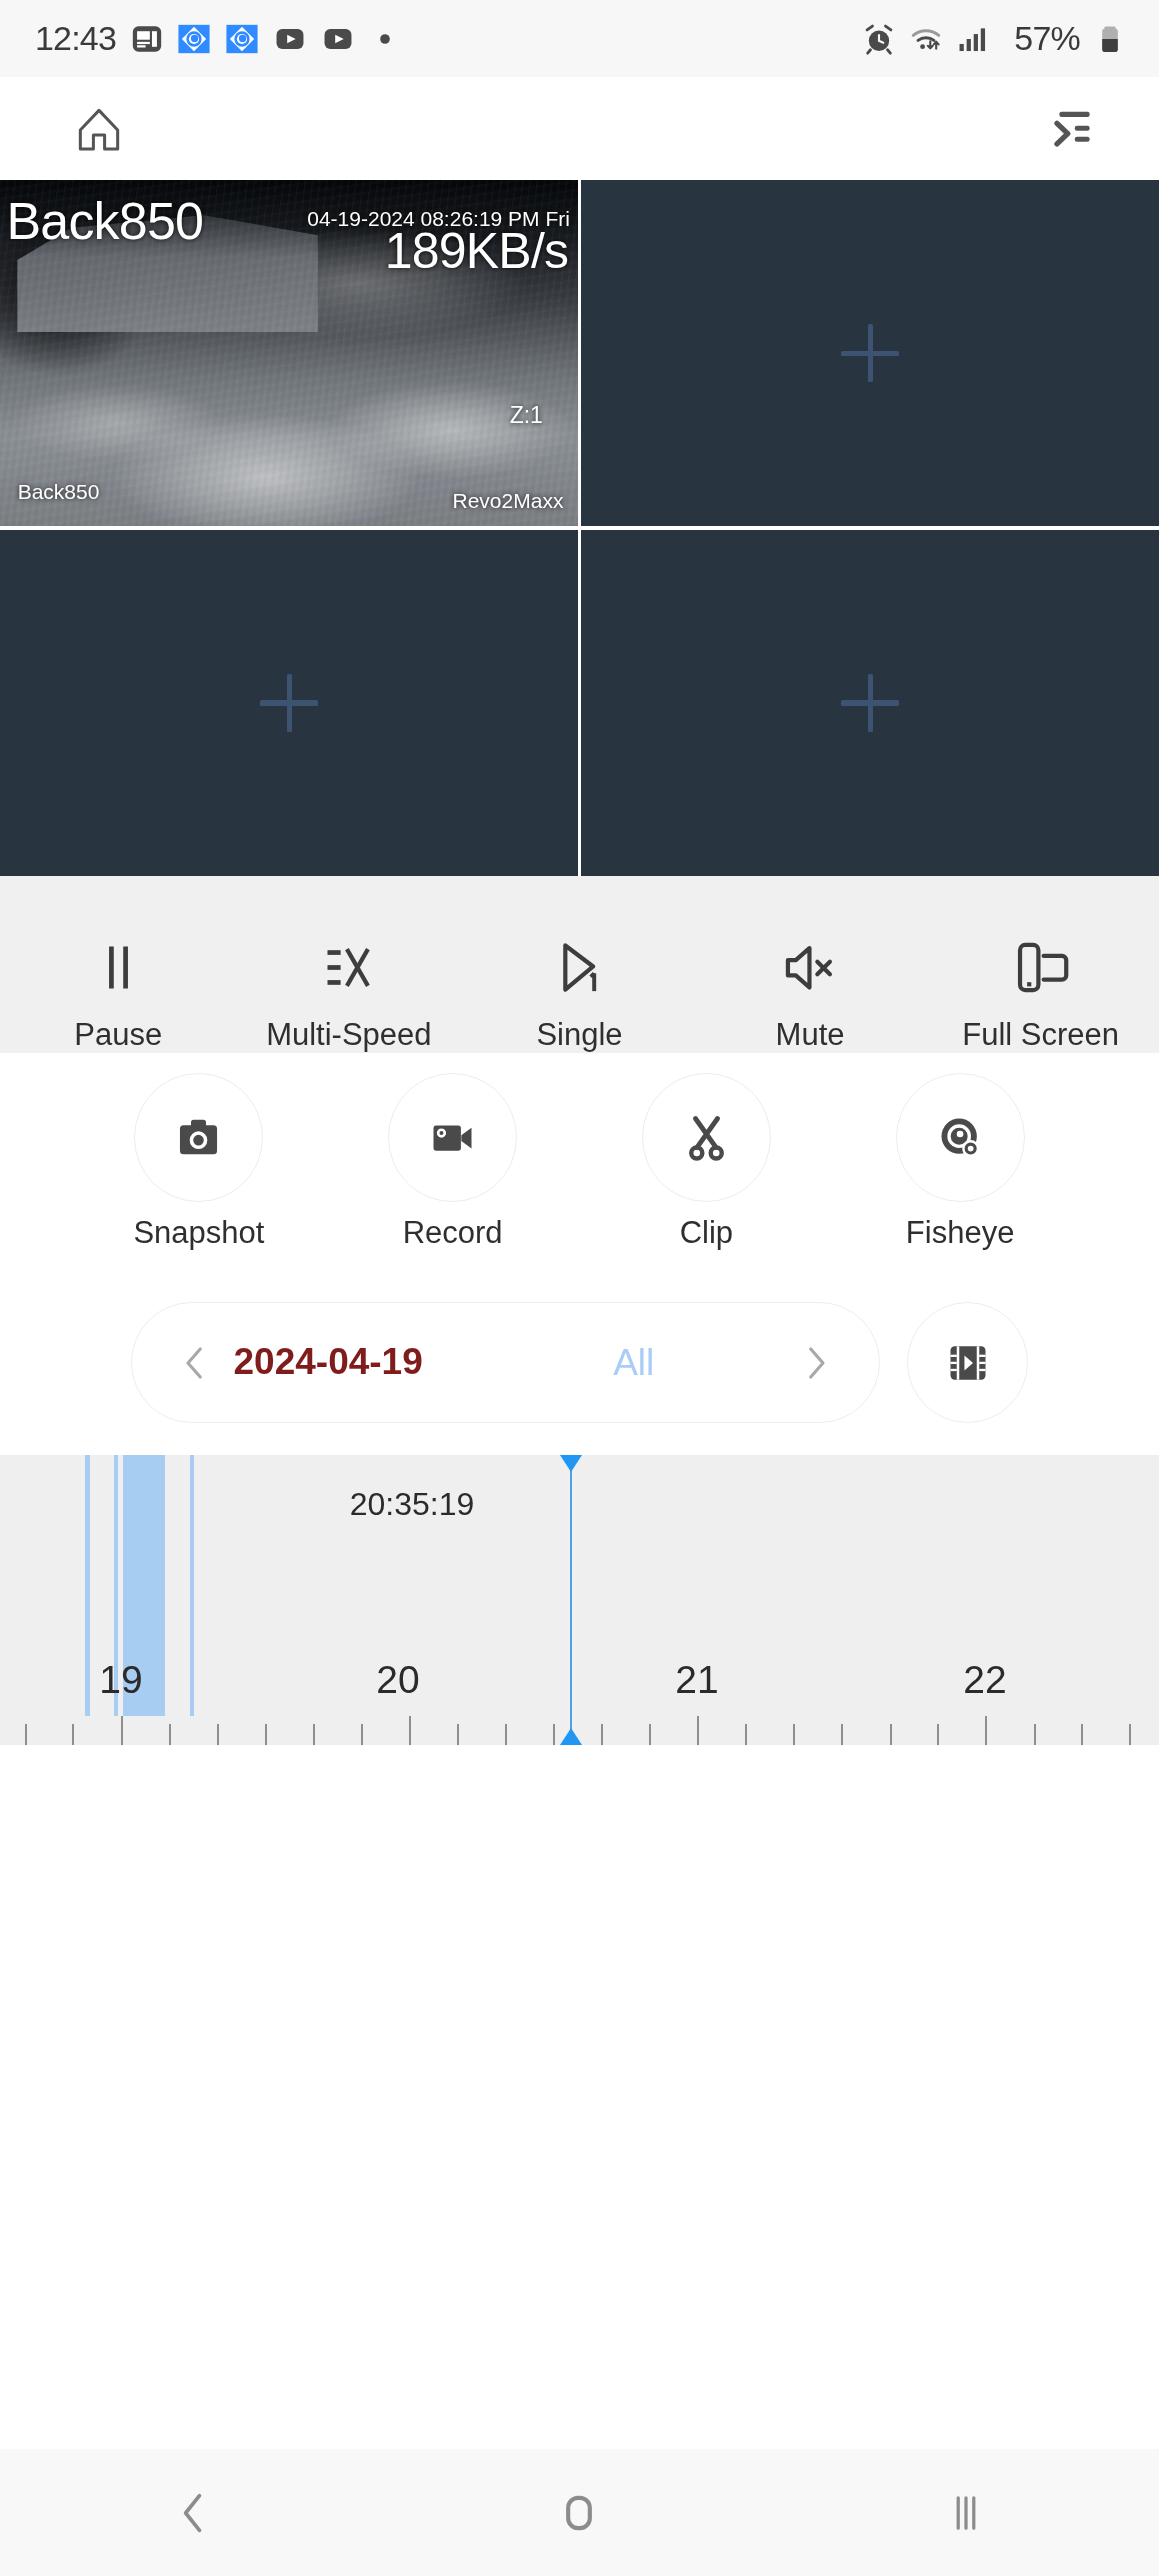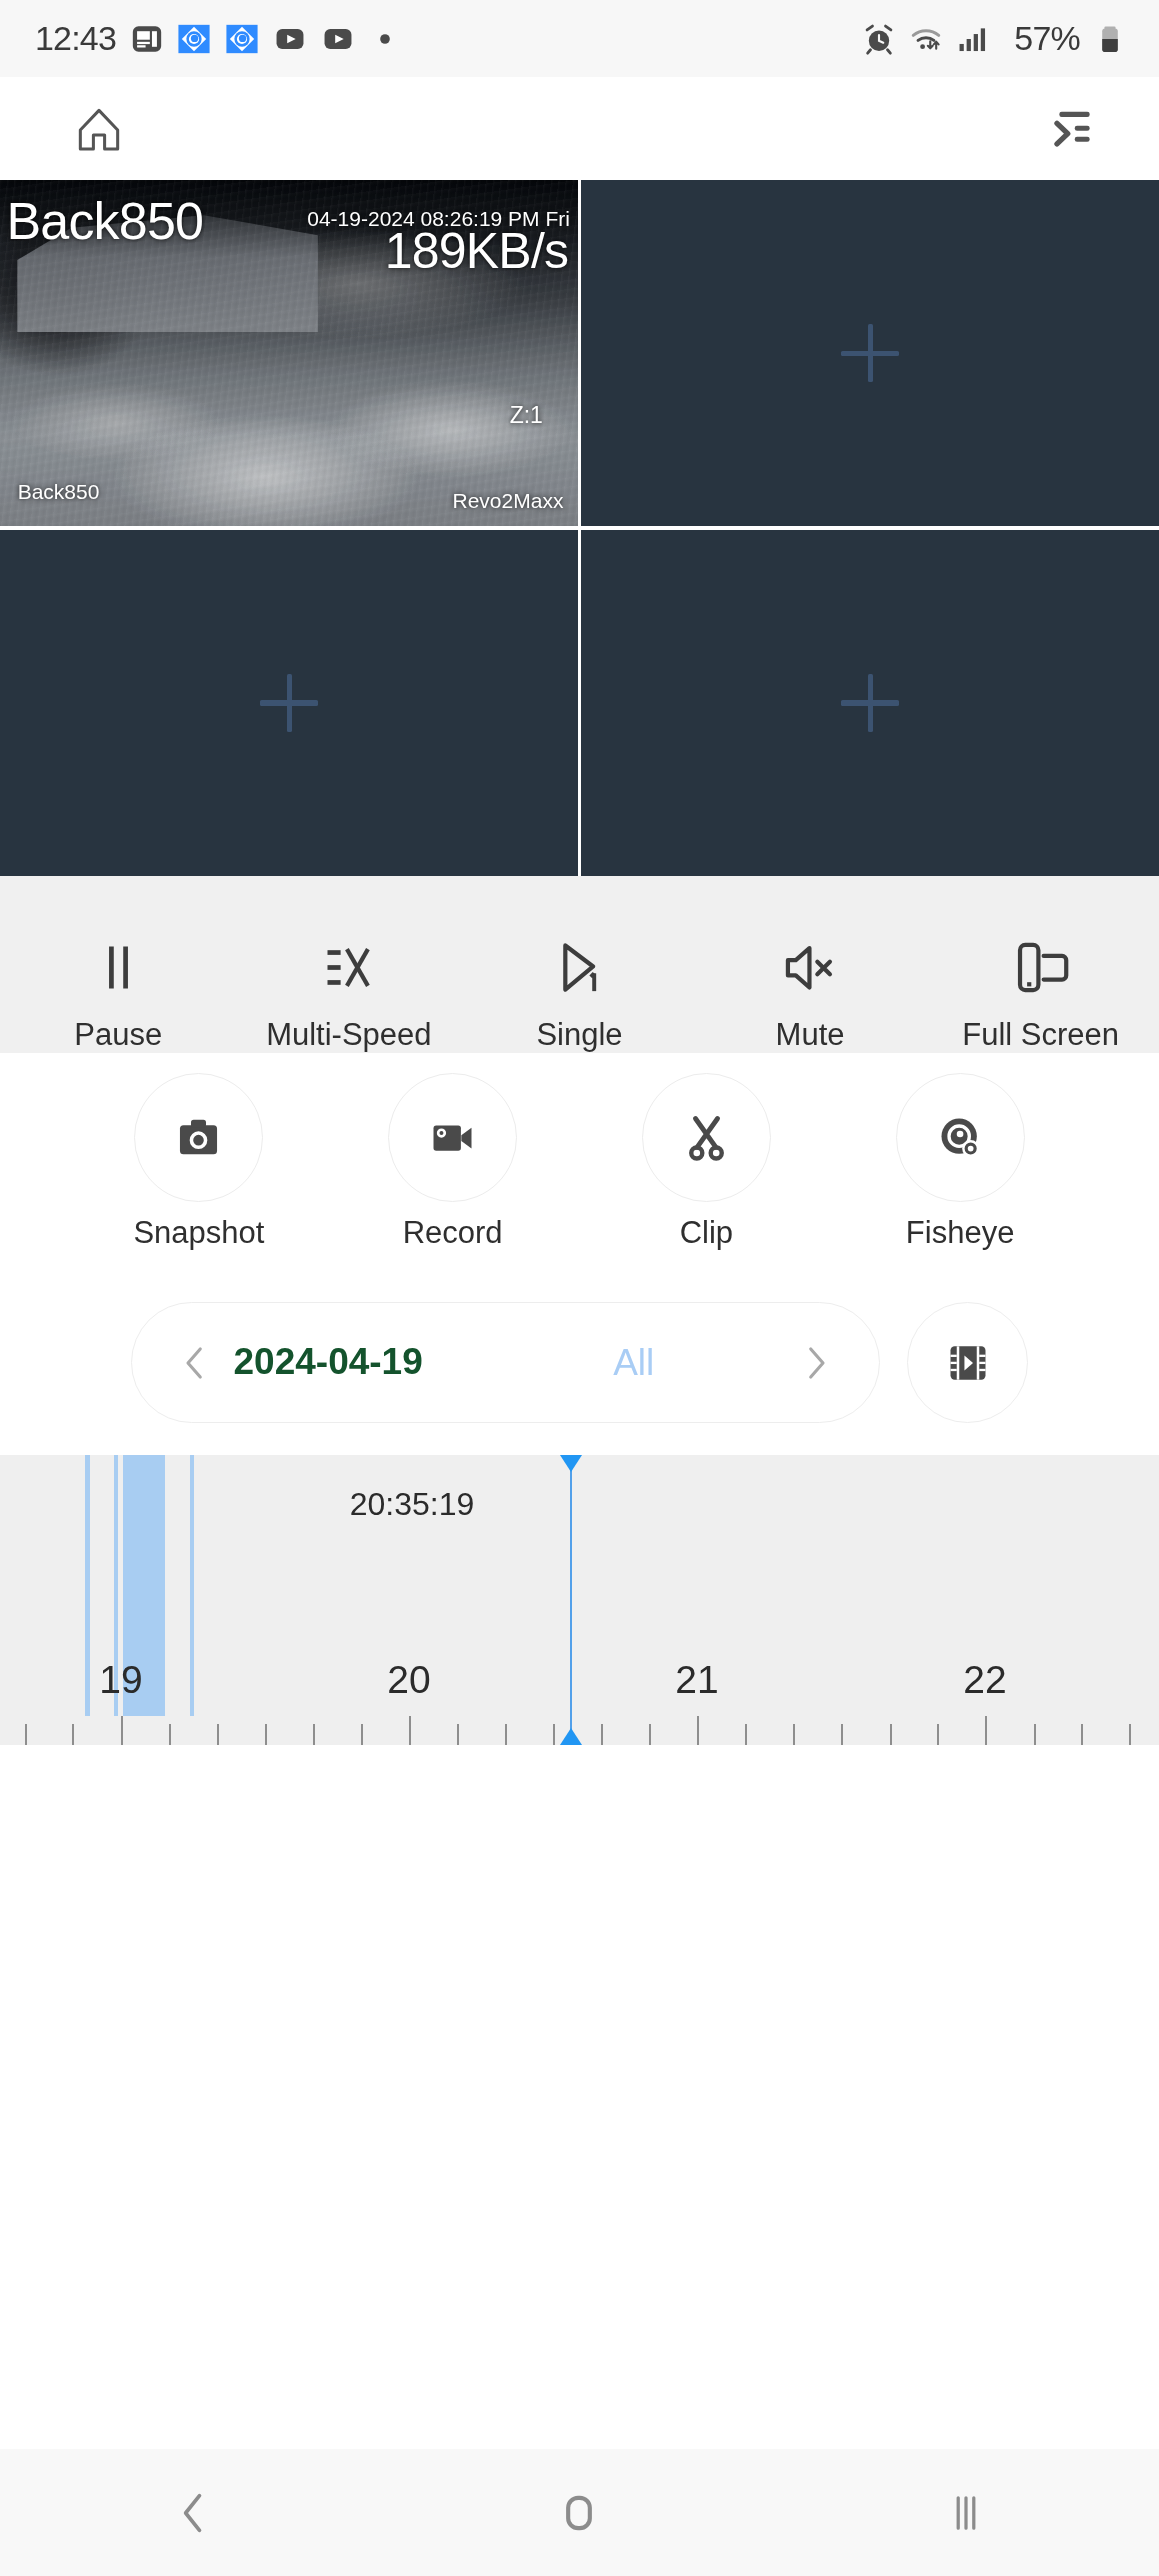--- a/index.html
+++ b/index.html
@@ -114,21 +114,21 @@
     height:185px; background:#fff;
     display:flex; align-items:center; justify-content:center; gap:27px;
     padding:0 32px;
   }
   .datepill{
     width:749px; height:121px; border:1.6px solid #ededed; border-radius:61px;
     background:#fff; display:flex; align-items:center; padding:0 39px; gap:0;
   }
   .chev{ width:48px; display:flex; justify-content:center; }
   .date-txt{
-    flex:0 0 242px; font-size:37px; font-weight:700; color:#14532d;
+    flex:0 0 242px; font-size:37px; font-weight:700; color:#7f1d1d;
     line-height:1.05; margin-left:14.5px; word-break:break-all;
   }
   .date-all{ flex:1; text-align:center; font-size:37px; color:#a9cdf5; }
   .filmbtn{
     width:121px; height:121px; border-radius:50%; border:1.6px solid #ededed;
     background:#fff; display:flex; align-items:center; justify-content:center;
   }
 
   
   .timeline{
@@ -425,21 +425,21 @@
       <div class="seg" style="left: 130px; width: 2.4px; background: rgb(168, 205, 242);"></div>
       <div class="seg" style="left: 123px; width: 42px; background: rgb(168, 205, 242);"></div>
       <div class="seg" style="left: 114px; width: 3.5px; background: rgb(168, 205, 242);"></div>
       <div class="seg" style="left: 85px; width: 5.2px; background: rgb(168, 205, 242);"></div>
     <div class="tl-time" id="tl-time" style="left: 412px;">20:35:19</div>
     <div class="playhead" id="playhead" style="left: 570px;">
       <span class="ph-top"></span>
       <span class="ph-bot"></span>
     </div>
   <div class="hourlb" style="left: 121px;">19</div>
-      <div class="hourlb" style="left: 409px; text-align: center;">20</div>
+      <div class="hourlb" style="left: 398px; text-align: center;">20</div>
       <div class="hourlb" style="left: 697px; margin-top: 8px;">21</div>
       <div class="hourlb" style="left: 985px;">22</div>
       <div class="tick minor" style="left: 25px;"></div>
       <div class="tick minor" style="left: 72px;"></div>
       <div class="tick major" style="left: 121px;"></div>
       <div class="tick minor" style="left: 169px;"></div>
       <div class="tick minor" style="left: 217px;"></div>
       <div class="tick minor" style="left: 265px;"></div>
       <div class="tick minor" style="left: 313px;"></div>
       <div class="tick minor" style="left: 361px;"></div>

